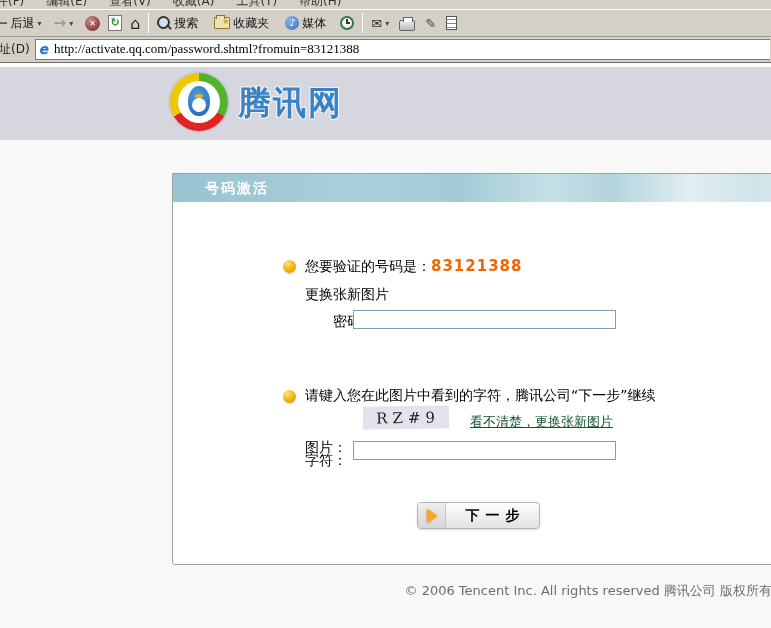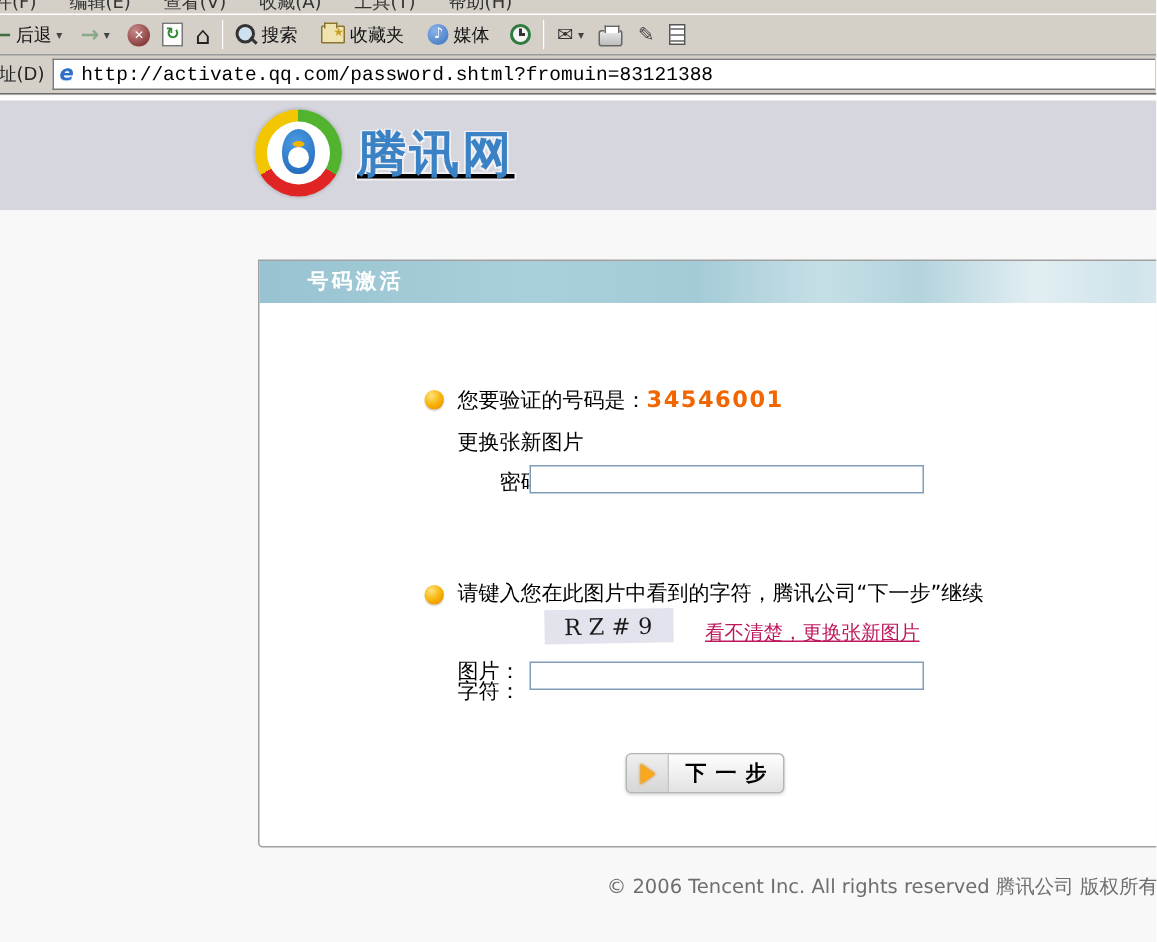--- a/index.html
+++ b/index.html
@@ -62,41 +62,41 @@
     border:1px solid #555; background-color:#fff; }
 
   .addressrow { height:24px; display:flex; align-items:center; font-size:12px; color:#222;
                 padding-right:1px; }
   .address-label { margin-left:-13px; padding-right:5px; white-space:nowrap; }
   .address-field { flex:1; height:21px; background:#fff; border:1px solid #7a7a7a;
     border-right:none; display:flex; align-items:center; padding:0 4px; gap:5px; }
   .ie-icon { color:#2f6fc8; font-weight:bold; font-style:italic; font-size:14px;
     text-shadow:0 1px 0 #cfe0f5; }
   .address-input { border:none; outline:none; flex:1; font-size:13px; color:#000;
-    font-family:Liberation Mono, monospace; background:transparent; height:18px; }
+    font-family:Liberation Serif, serif; background:transparent; height:18px; }
 
   
   .page { position:absolute; top:64px; left:0; right:0; bottom:0; background:#f8f8f8; }
   .white-strip { height:3px; background:#ffffff; }
   .band { height:73px; background:#d6d6de; position:relative; }
 
   .logo { position:absolute; left:170px; top:6px; display:flex; align-items:center; gap:10px; }
   .logo-ball { position:relative; width:58px; height:58px; border-radius:50%;
     background:conic-gradient(#52b42e 0 120deg, #e02424 120deg 240deg, #f2c600 240deg 360deg);
     box-shadow:0 0 3px rgba(0,0,0,.25); }
   .logo-ball::before { content:""; position:absolute; left:8px; top:8px; width:42px; height:42px;
     border-radius:50%; background:#fff; }
   .penguin { position:absolute; left:18px; top:13px; width:22px; height:30px;
     background:radial-gradient(circle at 40% 30%, #4a9ae0, #1f64b8);
     border-radius:50% 50% 46% 46%; }
   .penguin::before { content:""; position:absolute; left:4px; top:12px; width:14px; height:14px;
     background:#fff; border-radius:50%; }
   .penguin::after { content:""; position:absolute; left:7px; top:8px; width:8px; height:4px;
     background:#f2b600; border-radius:50%; }
-  .logo-text { display:flex; flex-direction:row; line-height:1;text-decoration:underline; }
+  .logo-text { display:flex; flex-direction:row; line-height:1; }
   .site-name { font-size:33px; font-weight:bold; color:#3b82c4; letter-spacing:2px;
     text-shadow:1px 1px 0 #f2f2f6, -1px -1px 0 #f2f2f6, 1px -1px 0 #f2f2f6, -1px 1px 0 #f2f2f6; }
   .site-domain { font-size:21px; font-weight:bold; font-style:italic; color:#3b82c4;
     margin-top:2px; letter-spacing:1px;
     text-shadow:1px 1px 0 #f2f2f6, -1px -1px 0 #f2f2f6; }
 
   
   .panel { position:absolute; left:172px; top:109px; width:648px; height:392px;
     background:#fff; border:1px solid #a0a0a0; border-radius:0 0 3px 3px; }
   .panel-title { height:28px; line-height:28px; padding-left:32px; color:#fff;
@@ -123,23 +123,23 @@
     border:1px solid #7f9db9; background:#fff; font-size:13px; padding:0 3px;
     font-family:"DejaVu Sans", sans-serif; outline:none; }
   .f-pw { top:136px; }
   .f-chars { top:267px; }
 
   .captcha { position:absolute; left:190px; top:232px; width:86px; height:23px;
     background:#e3e3ed; display:flex; align-items:center; justify-content:center;
     font-family:"DejaVu Serif", serif; font-size:15px; color:#1a1a1a;
     letter-spacing:5px; transform:rotate(-1deg); padding-left:4px; }
   .refresh-link { position:absolute; left:297px; top:239px; font-size:13px;
-    color:#be185d; text-decoration:underline; white-space:nowrap; cursor:pointer; }
-
-  .next-btn { position:absolute; left:244px; top:328px; width:106px; height:27px;
+    color:#14532d; text-decoration:underline; white-space:nowrap; cursor:pointer; }
+
+  .next-btn { position:absolute; left:244px; top:328px; width:123px; height:27px;
     display:flex; align-items:stretch; border:1px solid #b5b5b5; border-radius:4px;
     background:linear-gradient(#fefefe,#e2e2e2); box-shadow:0 1px 2px rgba(0,0,0,.15);
     cursor:pointer; overflow:hidden; }
   .next-cap { width:28px; display:flex; align-items:center; justify-content:center;
     background:linear-gradient(#efefef,#d6d6d6); border-right:1px solid #c6c6c6; }
   .tri { width:0; height:0; border-left:10px solid #f9a81e;
     border-top:7px solid transparent; border-bottom:7px solid transparent;
     filter:drop-shadow(0 0 1px #d07800); }
   .next-label { flex:1; display:flex; align-items:center; justify-content:center;
     font-size:14px; font-weight:bold; color:#000; letter-spacing:6px; padding-left:6px; }
@@ -237,21 +237,21 @@
           <span class="site-name">腾讯网</span>
         </div>
       </div>
     </div>
 
     <div class="panel">
       <div class="panel-title">号码激活</div>
 
       <span class="bullet b1"></span>
       <div class="ptext t-verify">
-        <span>您要验证的号码是：</span><span class="num">34546001</span>
+        <span>您要验证的号码是：</span><span class="num">83121388</span>
       </div>
       <div class="ptext t-pwhint">更换张新图片</div>
       <div class="ptext t-pwlabel">密码：</div>
       <input class="field f-pw" type="password" value="" style="">
 
       <span class="bullet b2"></span>
       <div class="ptext t-capprompt">请键入您在此图片中看到的字符，腾讯公司“下一步”继续</div>
       <div class="ptext t-imglabel">图片：</div>
       <div class="captcha">RZ#9</div>
       <a class="refresh-link">看不清楚，更换张新图片</a>

